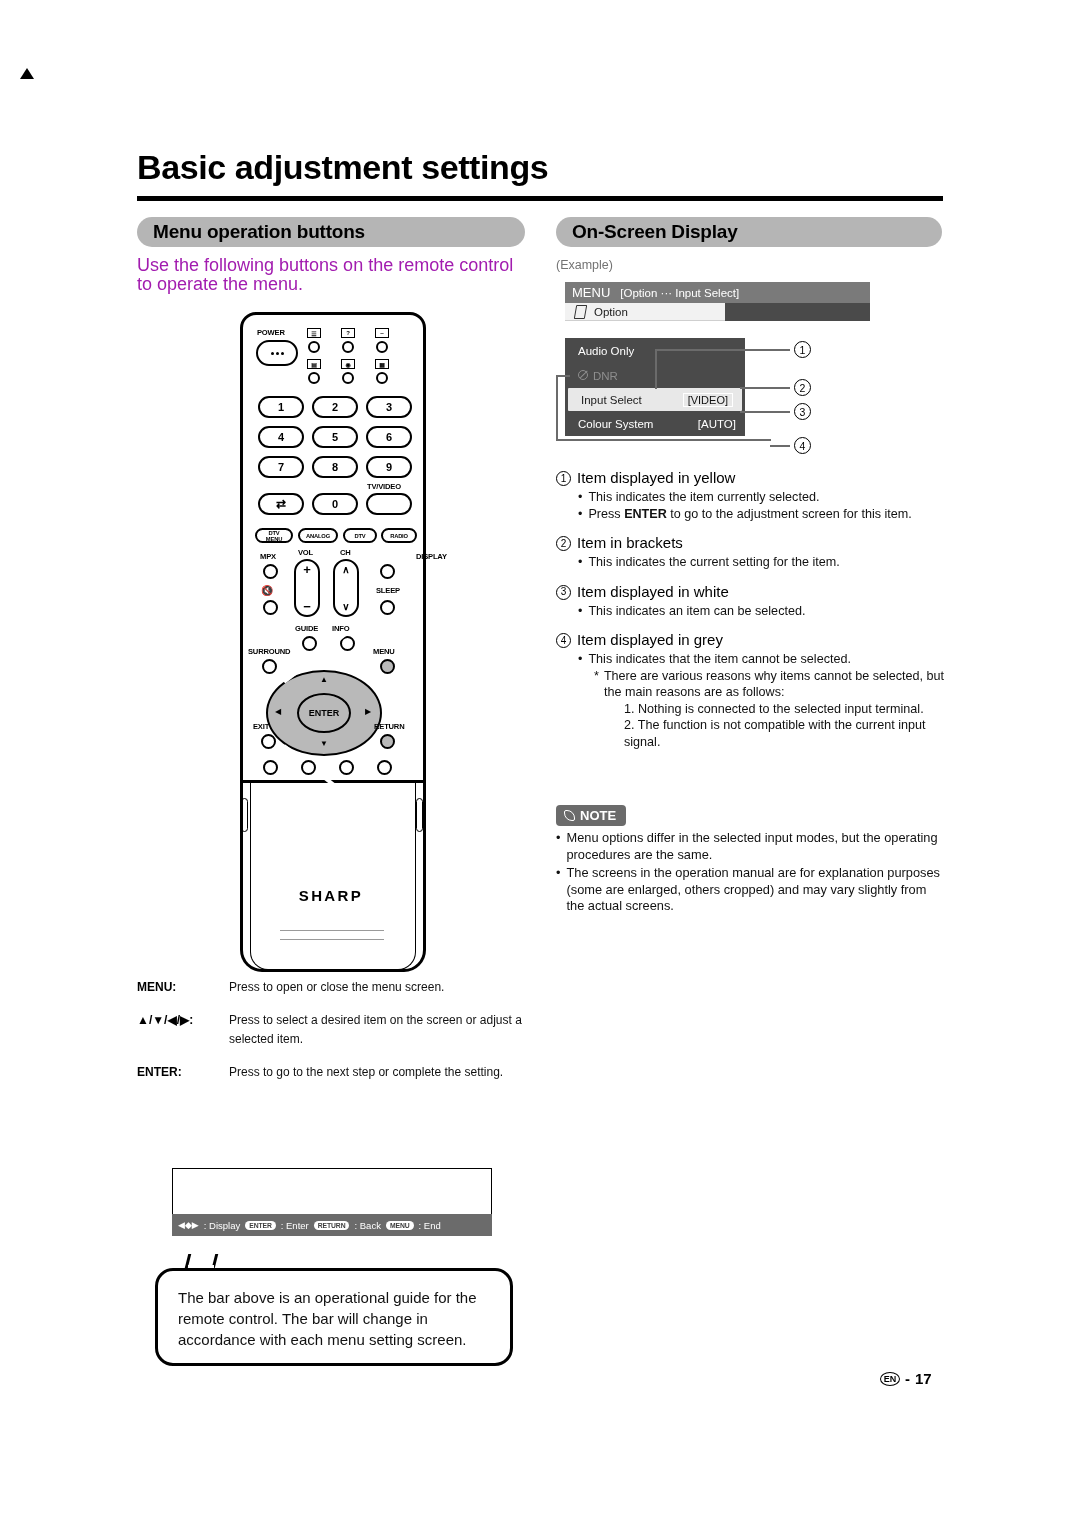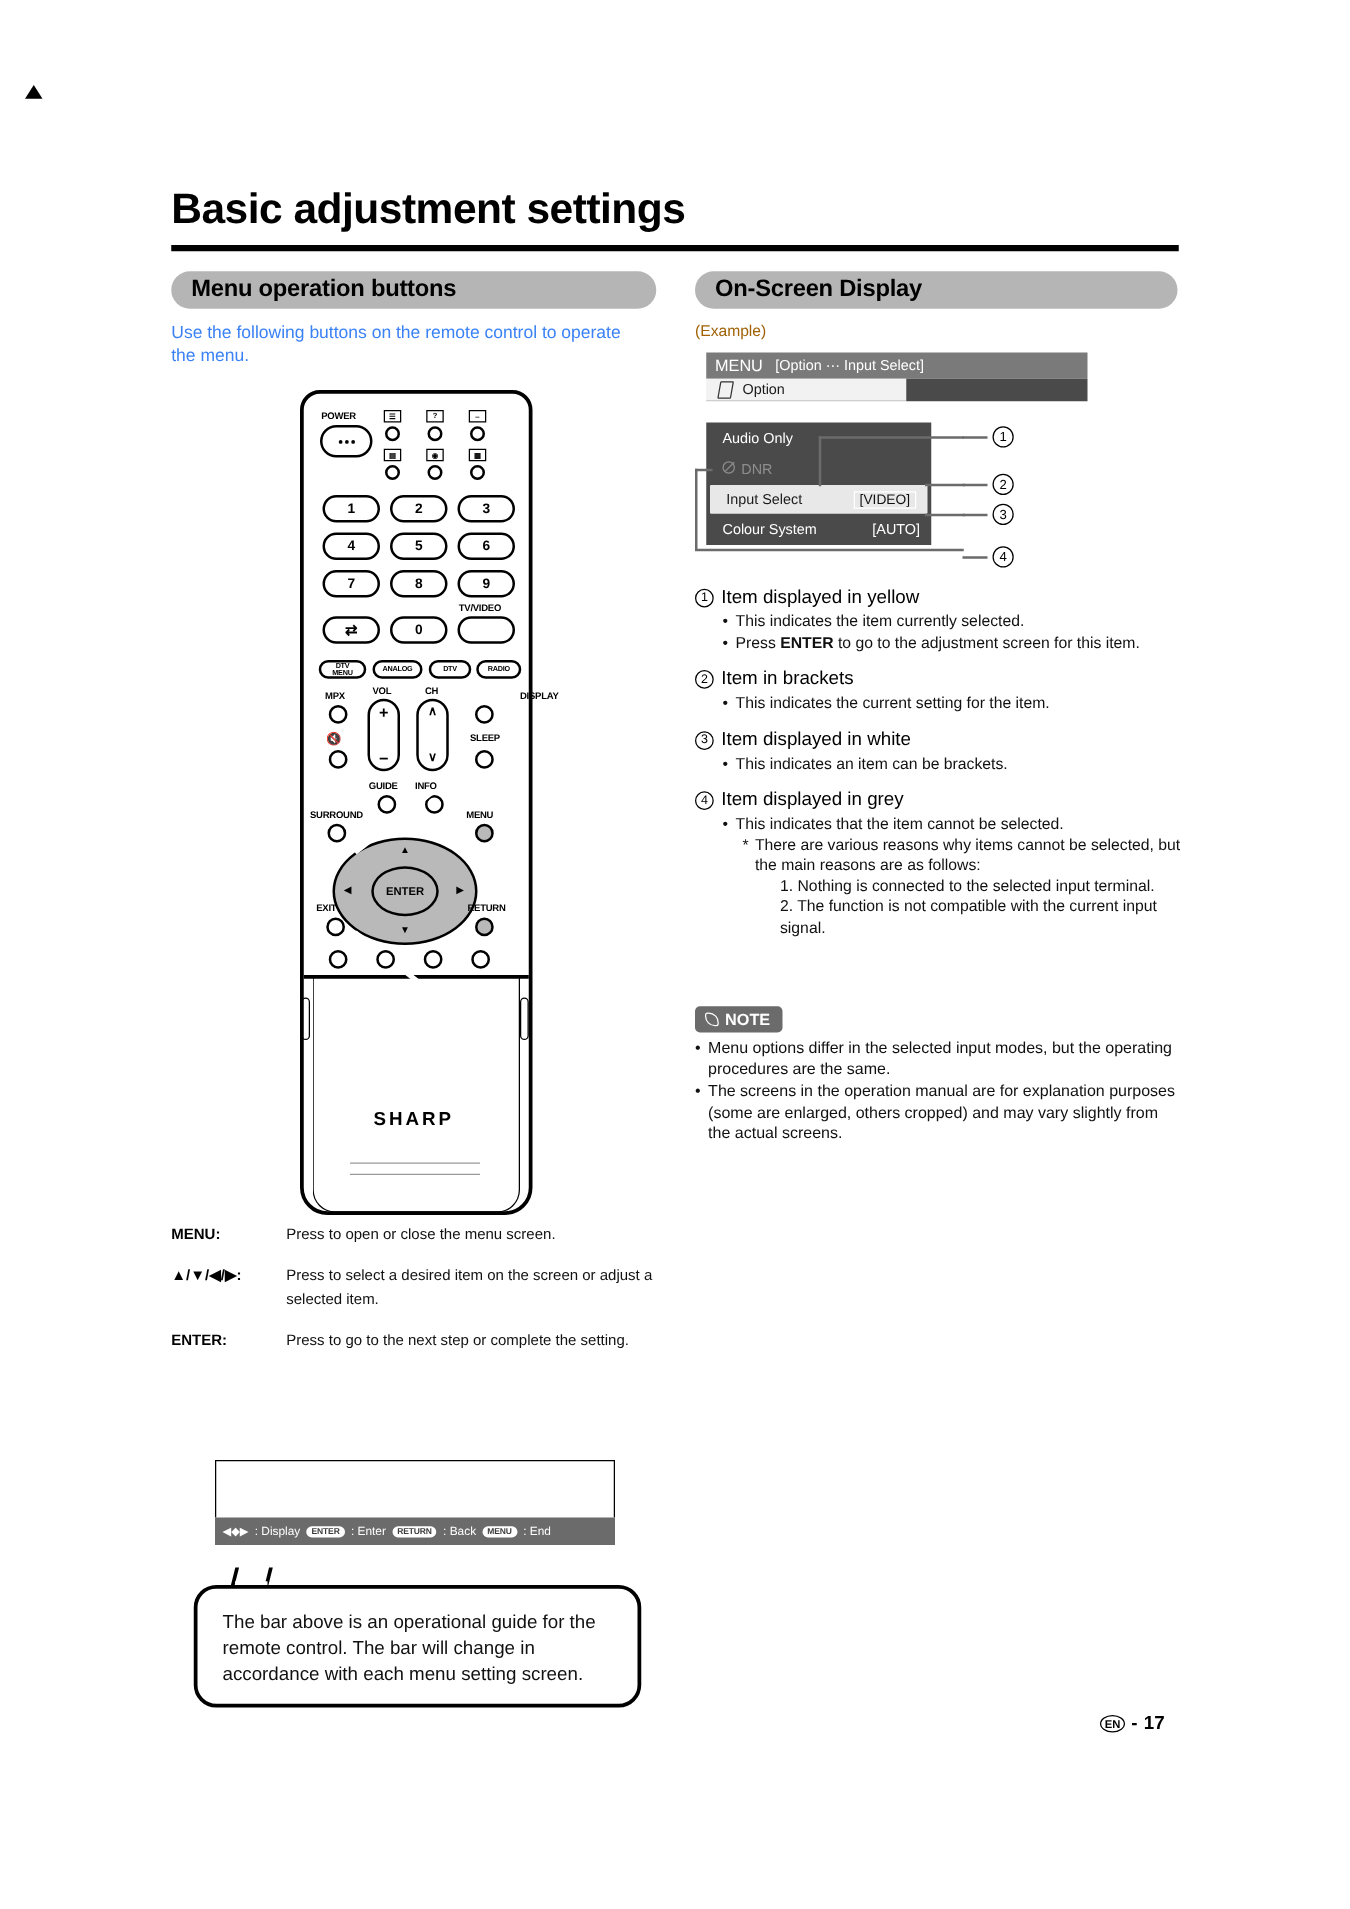--- a/index.html
+++ b/index.html
@@ -32,21 +32,21 @@
     padding-left: 16px;
     font-size: 19px; font-weight: bold; color: #000;
     letter-spacing: -0.2px;
   }
   .pill-left { left: 137px; top: 217px; width: 388px; }
   .pill-right { left: 556px; top: 217px; width: 386px; }
 
   
   .intro {
     position: absolute; left: 137px; top: 256px; width: 380px;
-    font-size: 14px; line-height: 19px; color: #3b82f6;
+    font-size: 18px; line-height: 19px; color: #a21caf;
   }
 
   
   .remote-wrap { position: absolute; left: 228px; top: 312px; width: 206px; height: 660px; }
   .remote-body {
     position: absolute; left: 12px; top: 0px; width: 186px; height: 660px;
     border: 3px solid #000; border-radius: 16px 16px 22px 22px;
     background: #fff;
   }
   .remote-top-seam {
@@ -154,21 +154,21 @@
   .balloon-tail {
     position: absolute; left: 186px; top: 1254px; width: 30px; height: 18px;
     background: #fff; border-left: 3px solid #000; border-right: 3px solid #000;
     transform: skewX(-14deg);
   }
   .balloon-tail-cap {
     position:absolute; left:188px; top:1265px; width:26px; height:8px; background:#fff;
   }
 
   
-  .example-label { position: absolute; left: 556px; top: 258px; font-size: 12.5px; color:#a16207; }
+  .example-label { position: absolute; left: 556px; top: 258px; font-size: 12.5px; color:#737373; }
 
   .osd { position: absolute; left: 565px; top: 282px; width: 305px; }
   .osd-titlebar {
     width: 305px; height: 21px; background: #7a7a7a; color:#fff;
     display:flex; align-items:center; padding-left:7px; font-size: 12px; gap: 10px;
   }
   .osd-titlebar .t1 { font-size: 13px; }
   .osd-titlebar .t2 { font-size: 11.5px; }
   .osd-tabrow { display:flex; width: 305px; height: 18px; }
   .osd-tab {
@@ -488,21 +488,21 @@
     </div>
 
     <div class="expl-item">
       <div class="expl-head">
         <span class="expl-circle">3</span>
         <span>Item displayed in white</span>
       </div>
       <div class="bullets">
         <div class="bullet">
           <span class="dot">•</span>
-          <span>This indicates an item can be brackets.</span>
+          <span>This indicates an item can be selected.</span>
         </div>
       </div>
     </div>
 
     <div class="expl-item">
       <div class="expl-head">
         <span class="expl-circle">4</span>
         <span>Item displayed in grey</span>
       </div>
       <div class="bullets">

